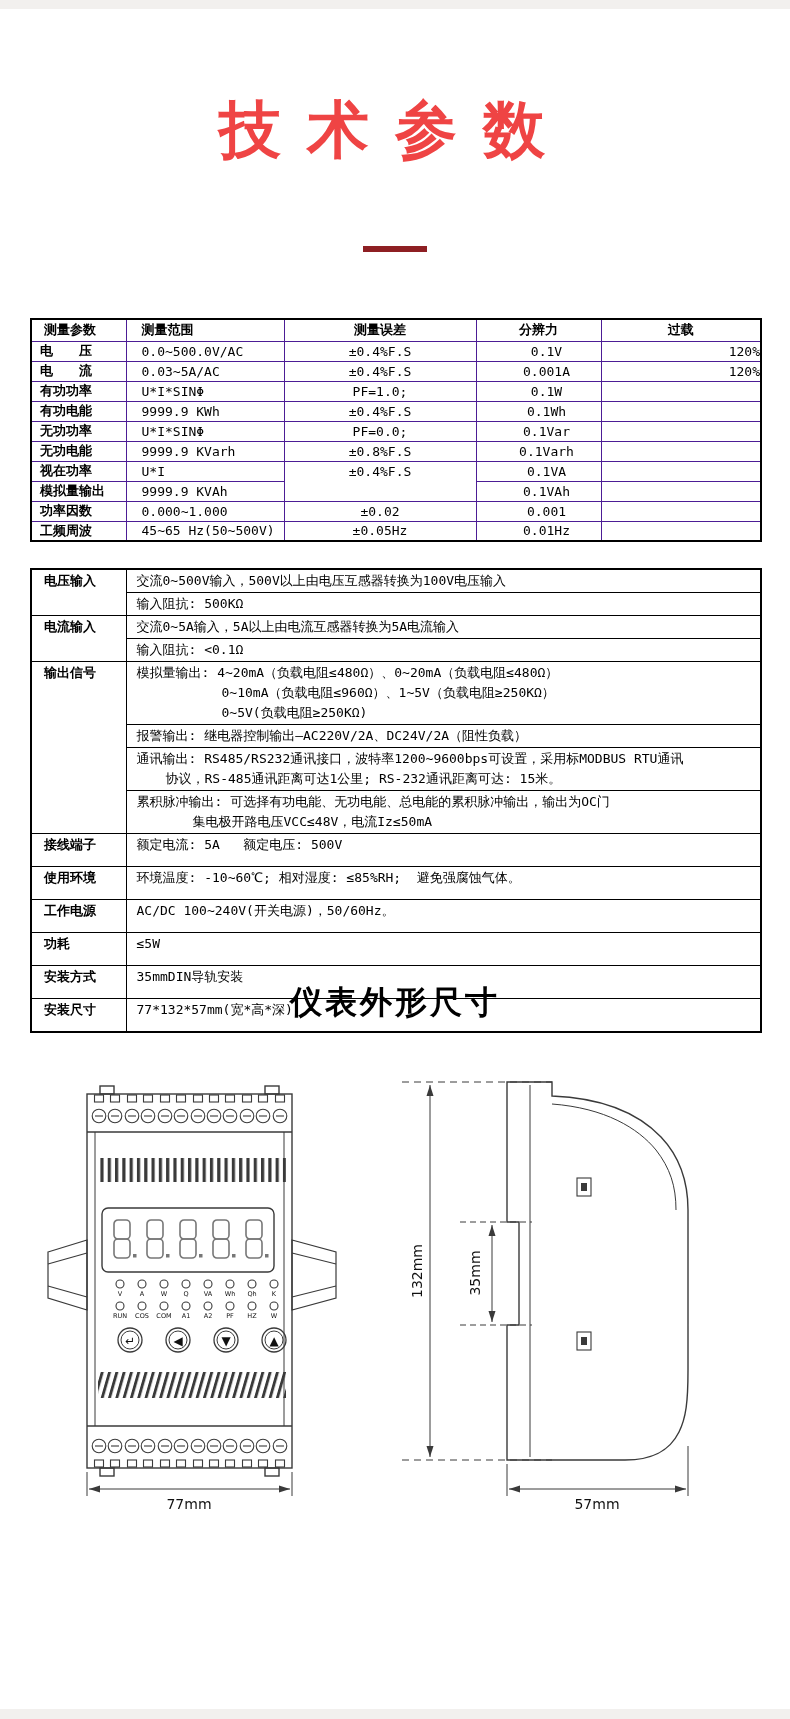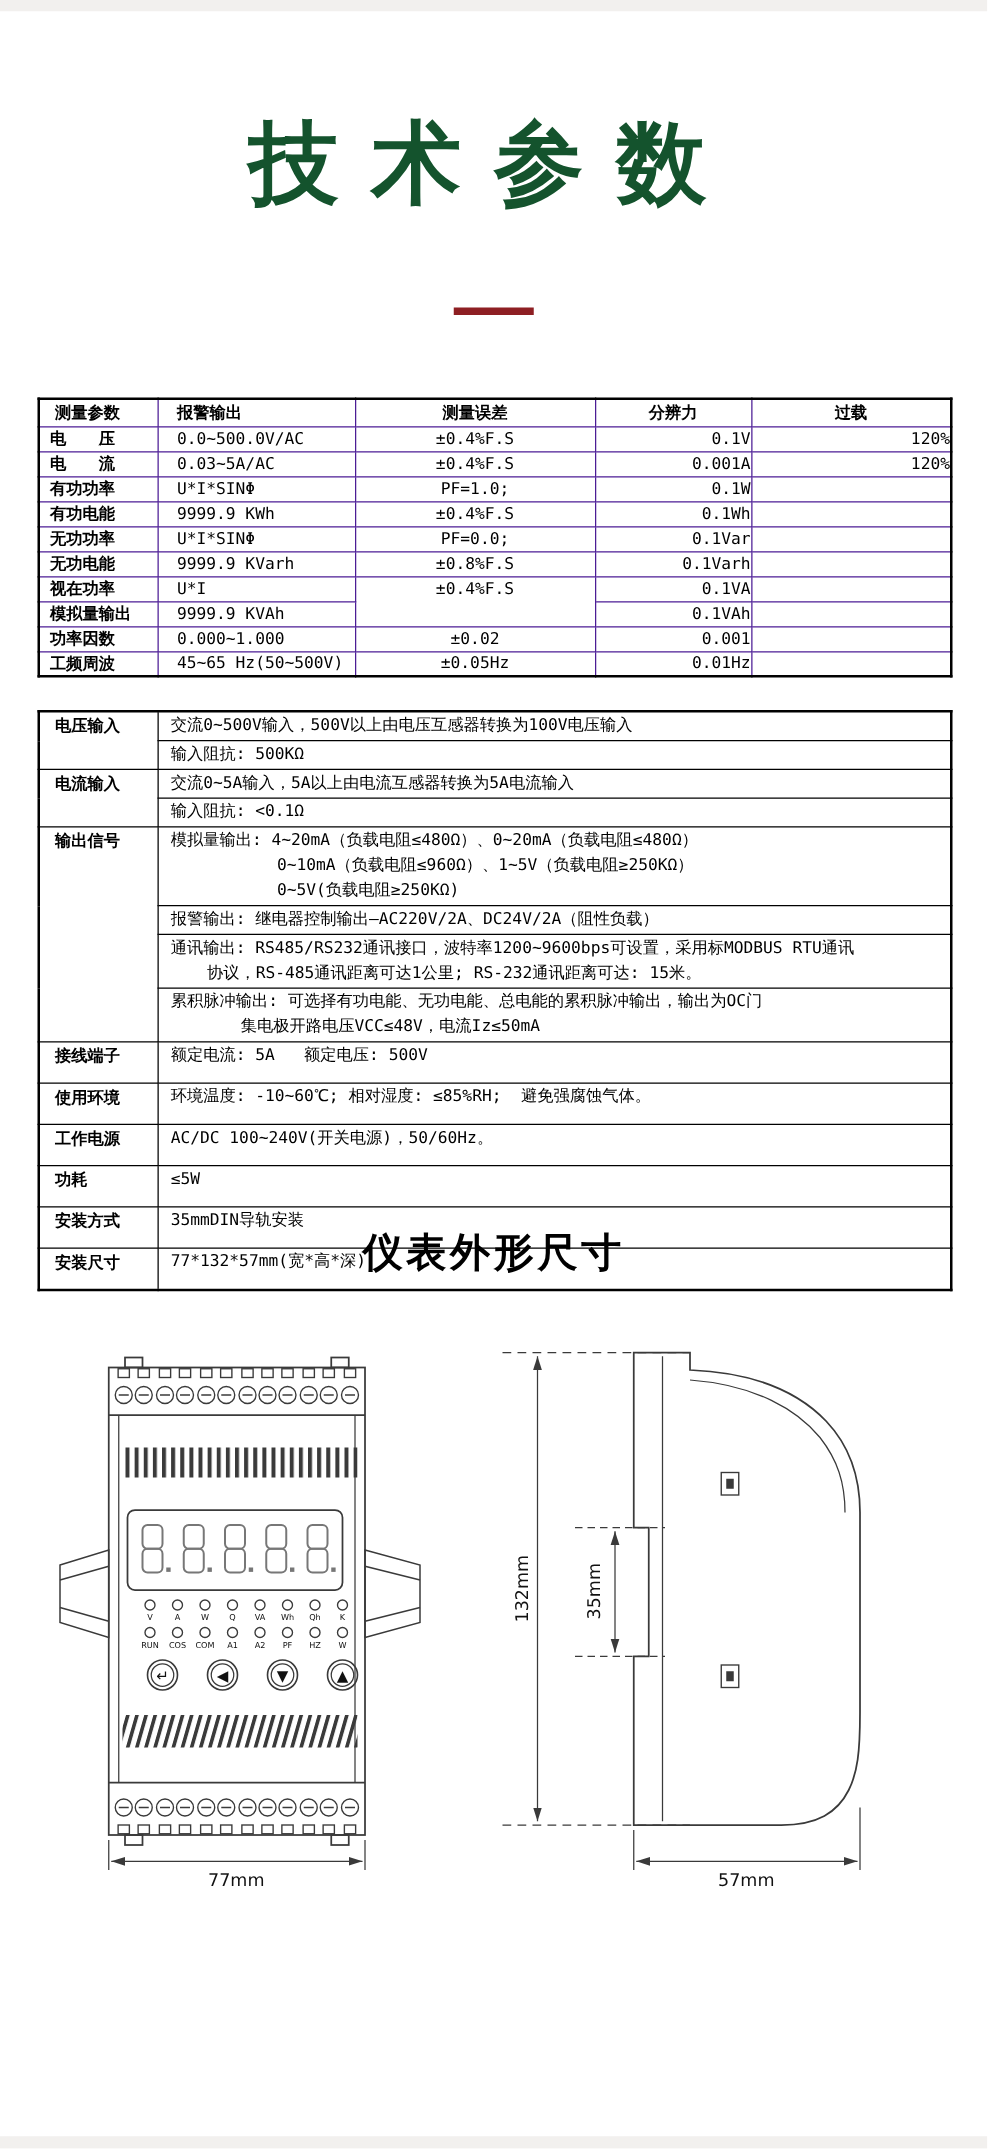--- a/index.html
+++ b/index.html
@@ -8,40 +8,40 @@
     position:relative; width:790px; height:1719px; margin:0 auto;
     background:#ffffff; overflow:hidden; color:#000;
     font-family:"DejaVu Sans","Liberation Sans",sans-serif;
   }
   .strip { position:absolute; left:0; width:790px; background:#f2f0ee; }
   .strip-top { top:0; height:9px; }
   .strip-bottom { bottom:0; height:10px; }
 
   .main-title {
     position:absolute; top:86px; left:0; right:0;
-    text-align:center; font-size:72px; line-height:88px;
-    font-weight:900; letter-spacing:26px; color:#14532d;
+    text-align:center; font-size:62px; line-height:88px;
+    font-weight:900; letter-spacing:26px; color:#ef4444;
   }
   .divider { position:absolute; top:246px; left:363px; width:64px; height:6px; background:#8e1f23; }
 
   .tbl-wrap { position:absolute; left:30px; }
   .spec-wrap { top:318px; }
   .dt-wrap { top:568px; }
 
   table { border-collapse:collapse; table-layout:fixed; width:730px;
           font-family:"DejaVu Sans Mono","Liberation Mono",monospace; font-size:13px; color:#000; }
   table.spec { border:2px solid #000; }
   .spec th, .spec td { border:1px solid #4c1d95; overflow:hidden; white-space:pre; padding:0; }
   .spec th { height:22px; font-weight:bold; }
   .spec td { height:20px; }
   .spec .c1 { padding-left:8px; font-weight:bold; text-align:left; }
   .spec .c2 { padding-left:15px; text-align:left; }
   .spec .c3 { text-align:center; }
   .spec .c3.vt { vertical-align:top; line-height:20px; }
-  .spec .c4 { padding-left:16px; text-align:right; }
+  .spec .c4 { padding-left:16px; text-align:center; }
   .spec .c5 { padding-left:18px; text-align:right; }
   .spec th.h1 { text-align:left; padding-left:12px; }
   .spec th.h2 { text-align:left; padding-left:15px; }
   .spec th.h3, .spec th.h4, .spec th.h5 { text-align:center; }
 
   table.dt { border:2px solid #000; }
   .dt td { border:1px solid #000; vertical-align:top; }
   .dt .lbl { width:95px; font-weight:bold; padding:2px 0 12px 12px; white-space:pre; }
   .dt .ct { padding:1px 10px;margin-top:17px; }
   .ln { line-height:20px; white-space:pre; }
@@ -76,21 +76,21 @@
       <colgroup>
           <col style="width:95px">
           <col style="width:158px">
           <col style="width:192px">
           <col style="width:125px">
           <col style="width:160px">
         </colgroup>
       <thead>
         <tr>
           <th class="h1">测量参数</th>
-          <th class="h2">报警输出</th>
+          <th class="h2">测量范围</th>
           <th class="h3">测量误差</th>
           <th class="h4">分辨力</th>
           <th class="h5">过载</th>
         </tr>
       </thead>
       <tbody>
         <tr>
           <td class="c1">电　　压</td>
           <td class="c2">0.0~500.0V/AC</td>
           <td class="c3">±0.4%F.S</td>

